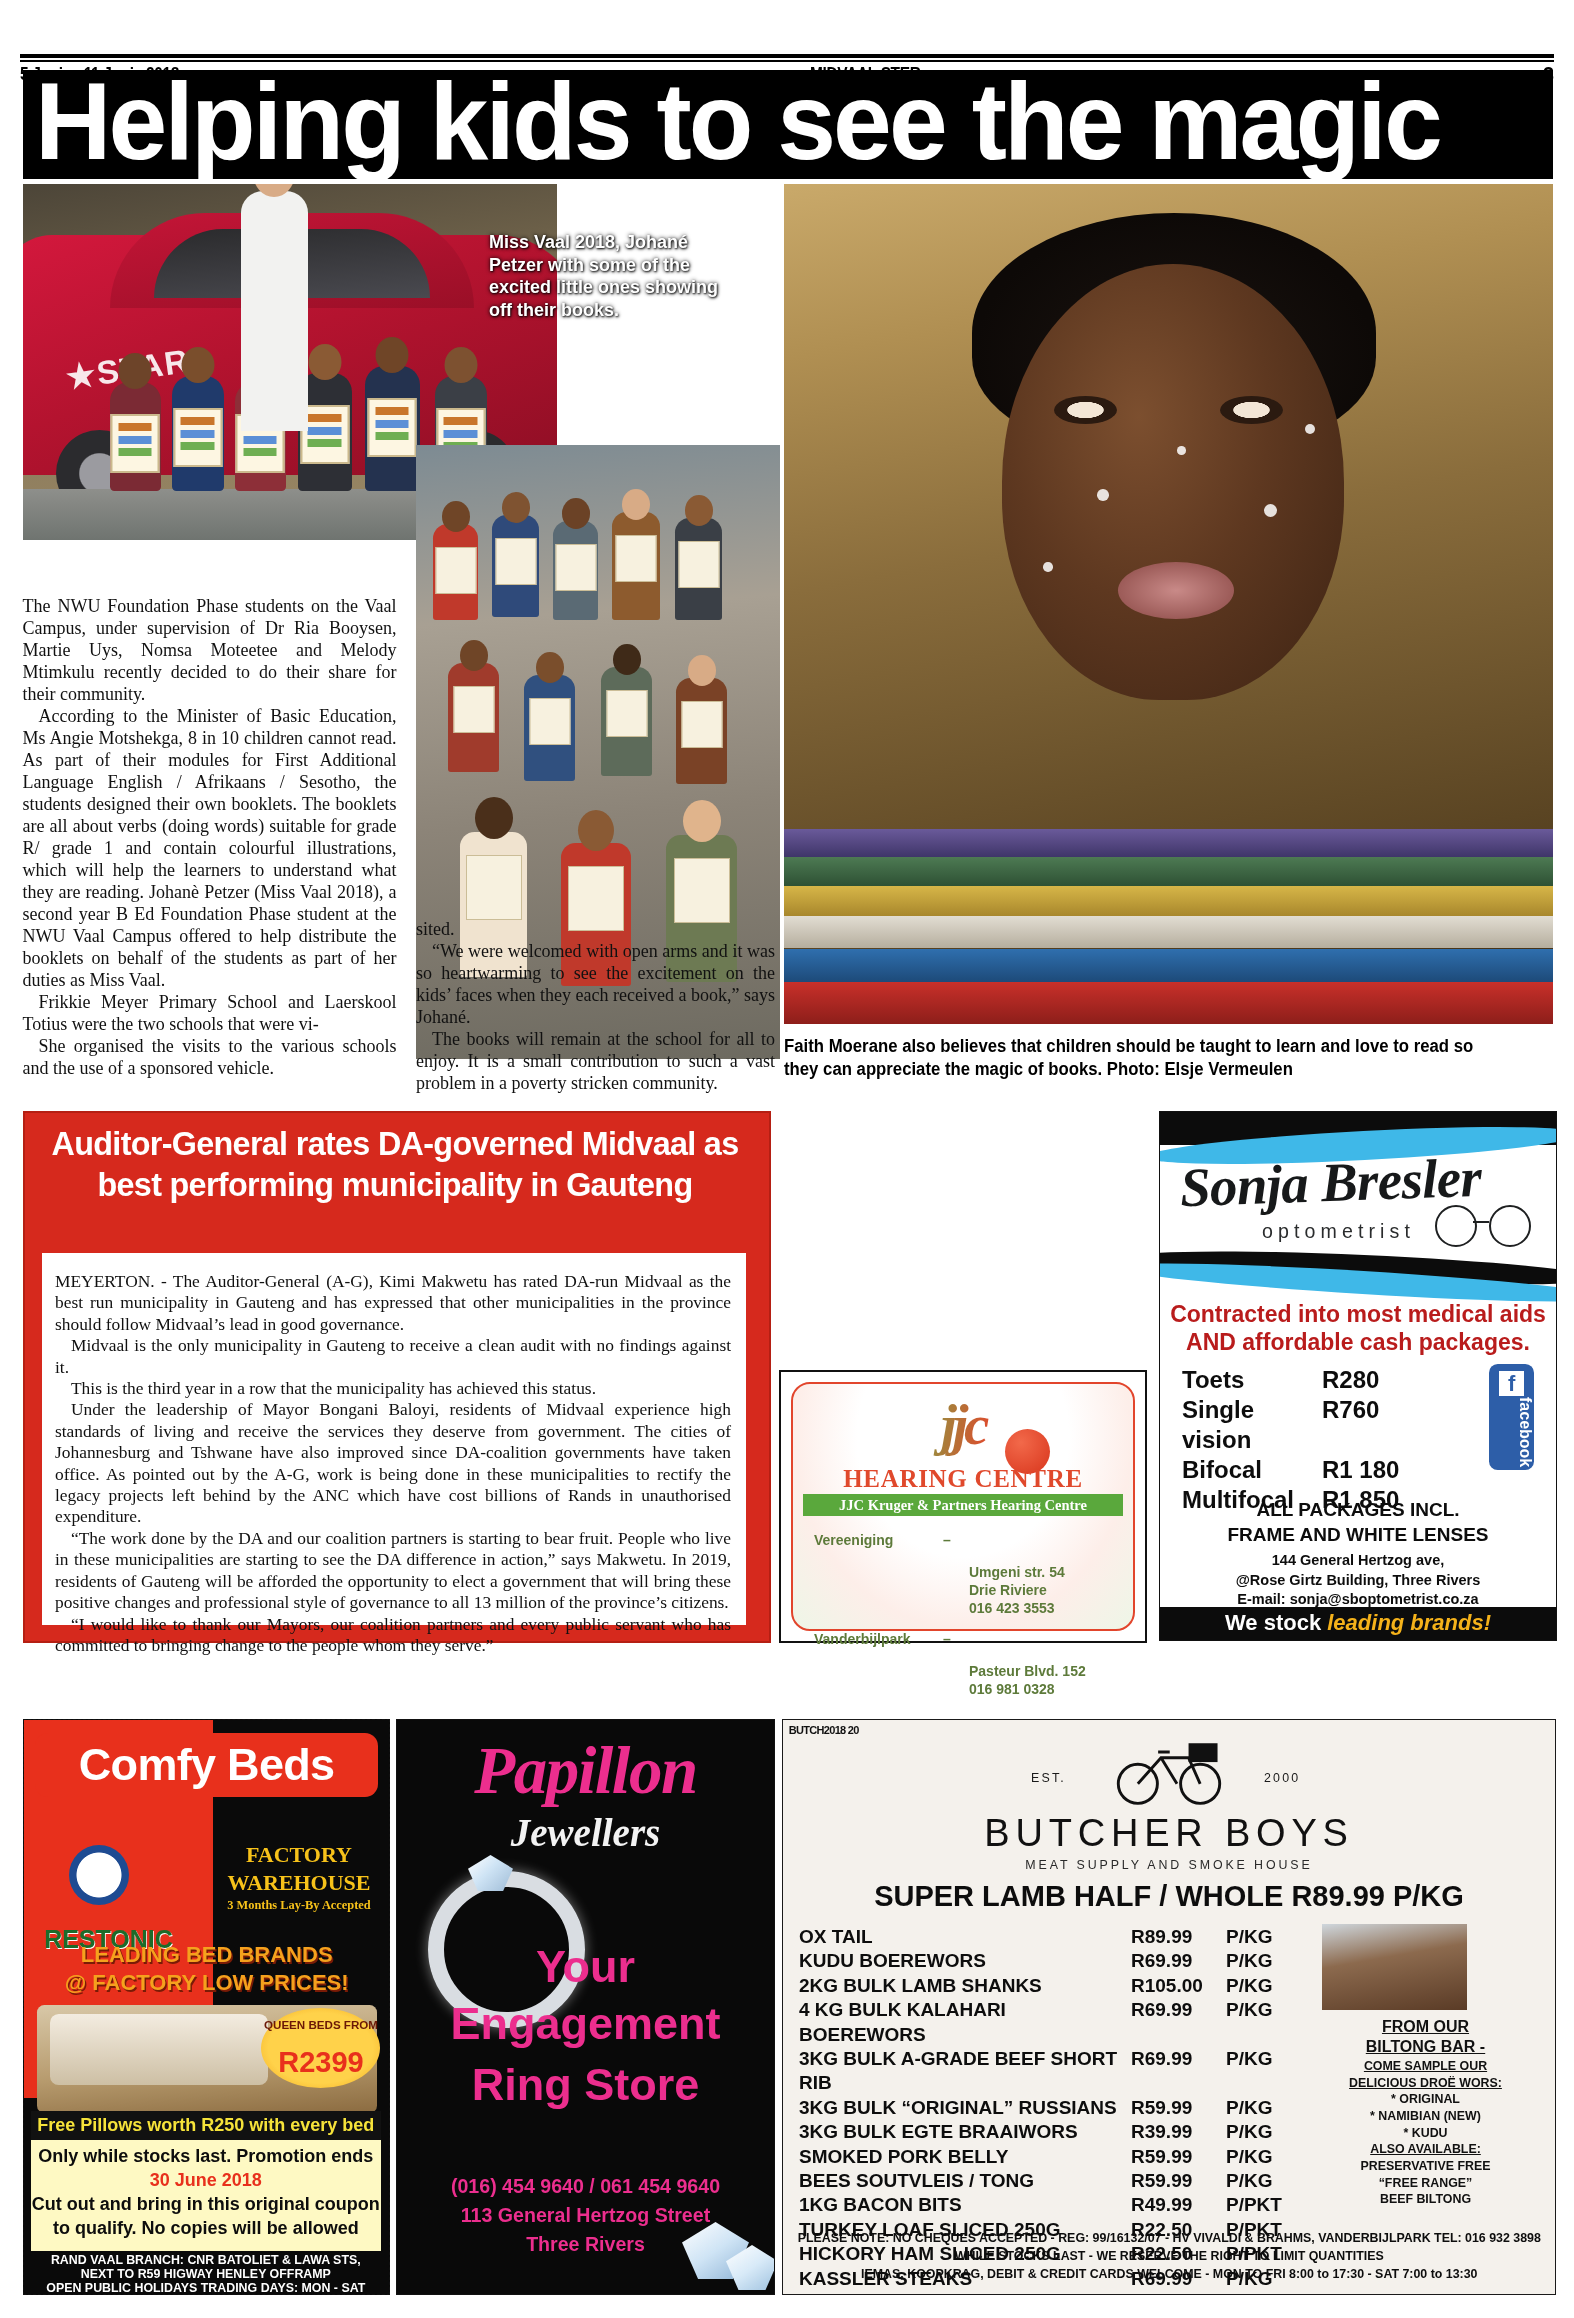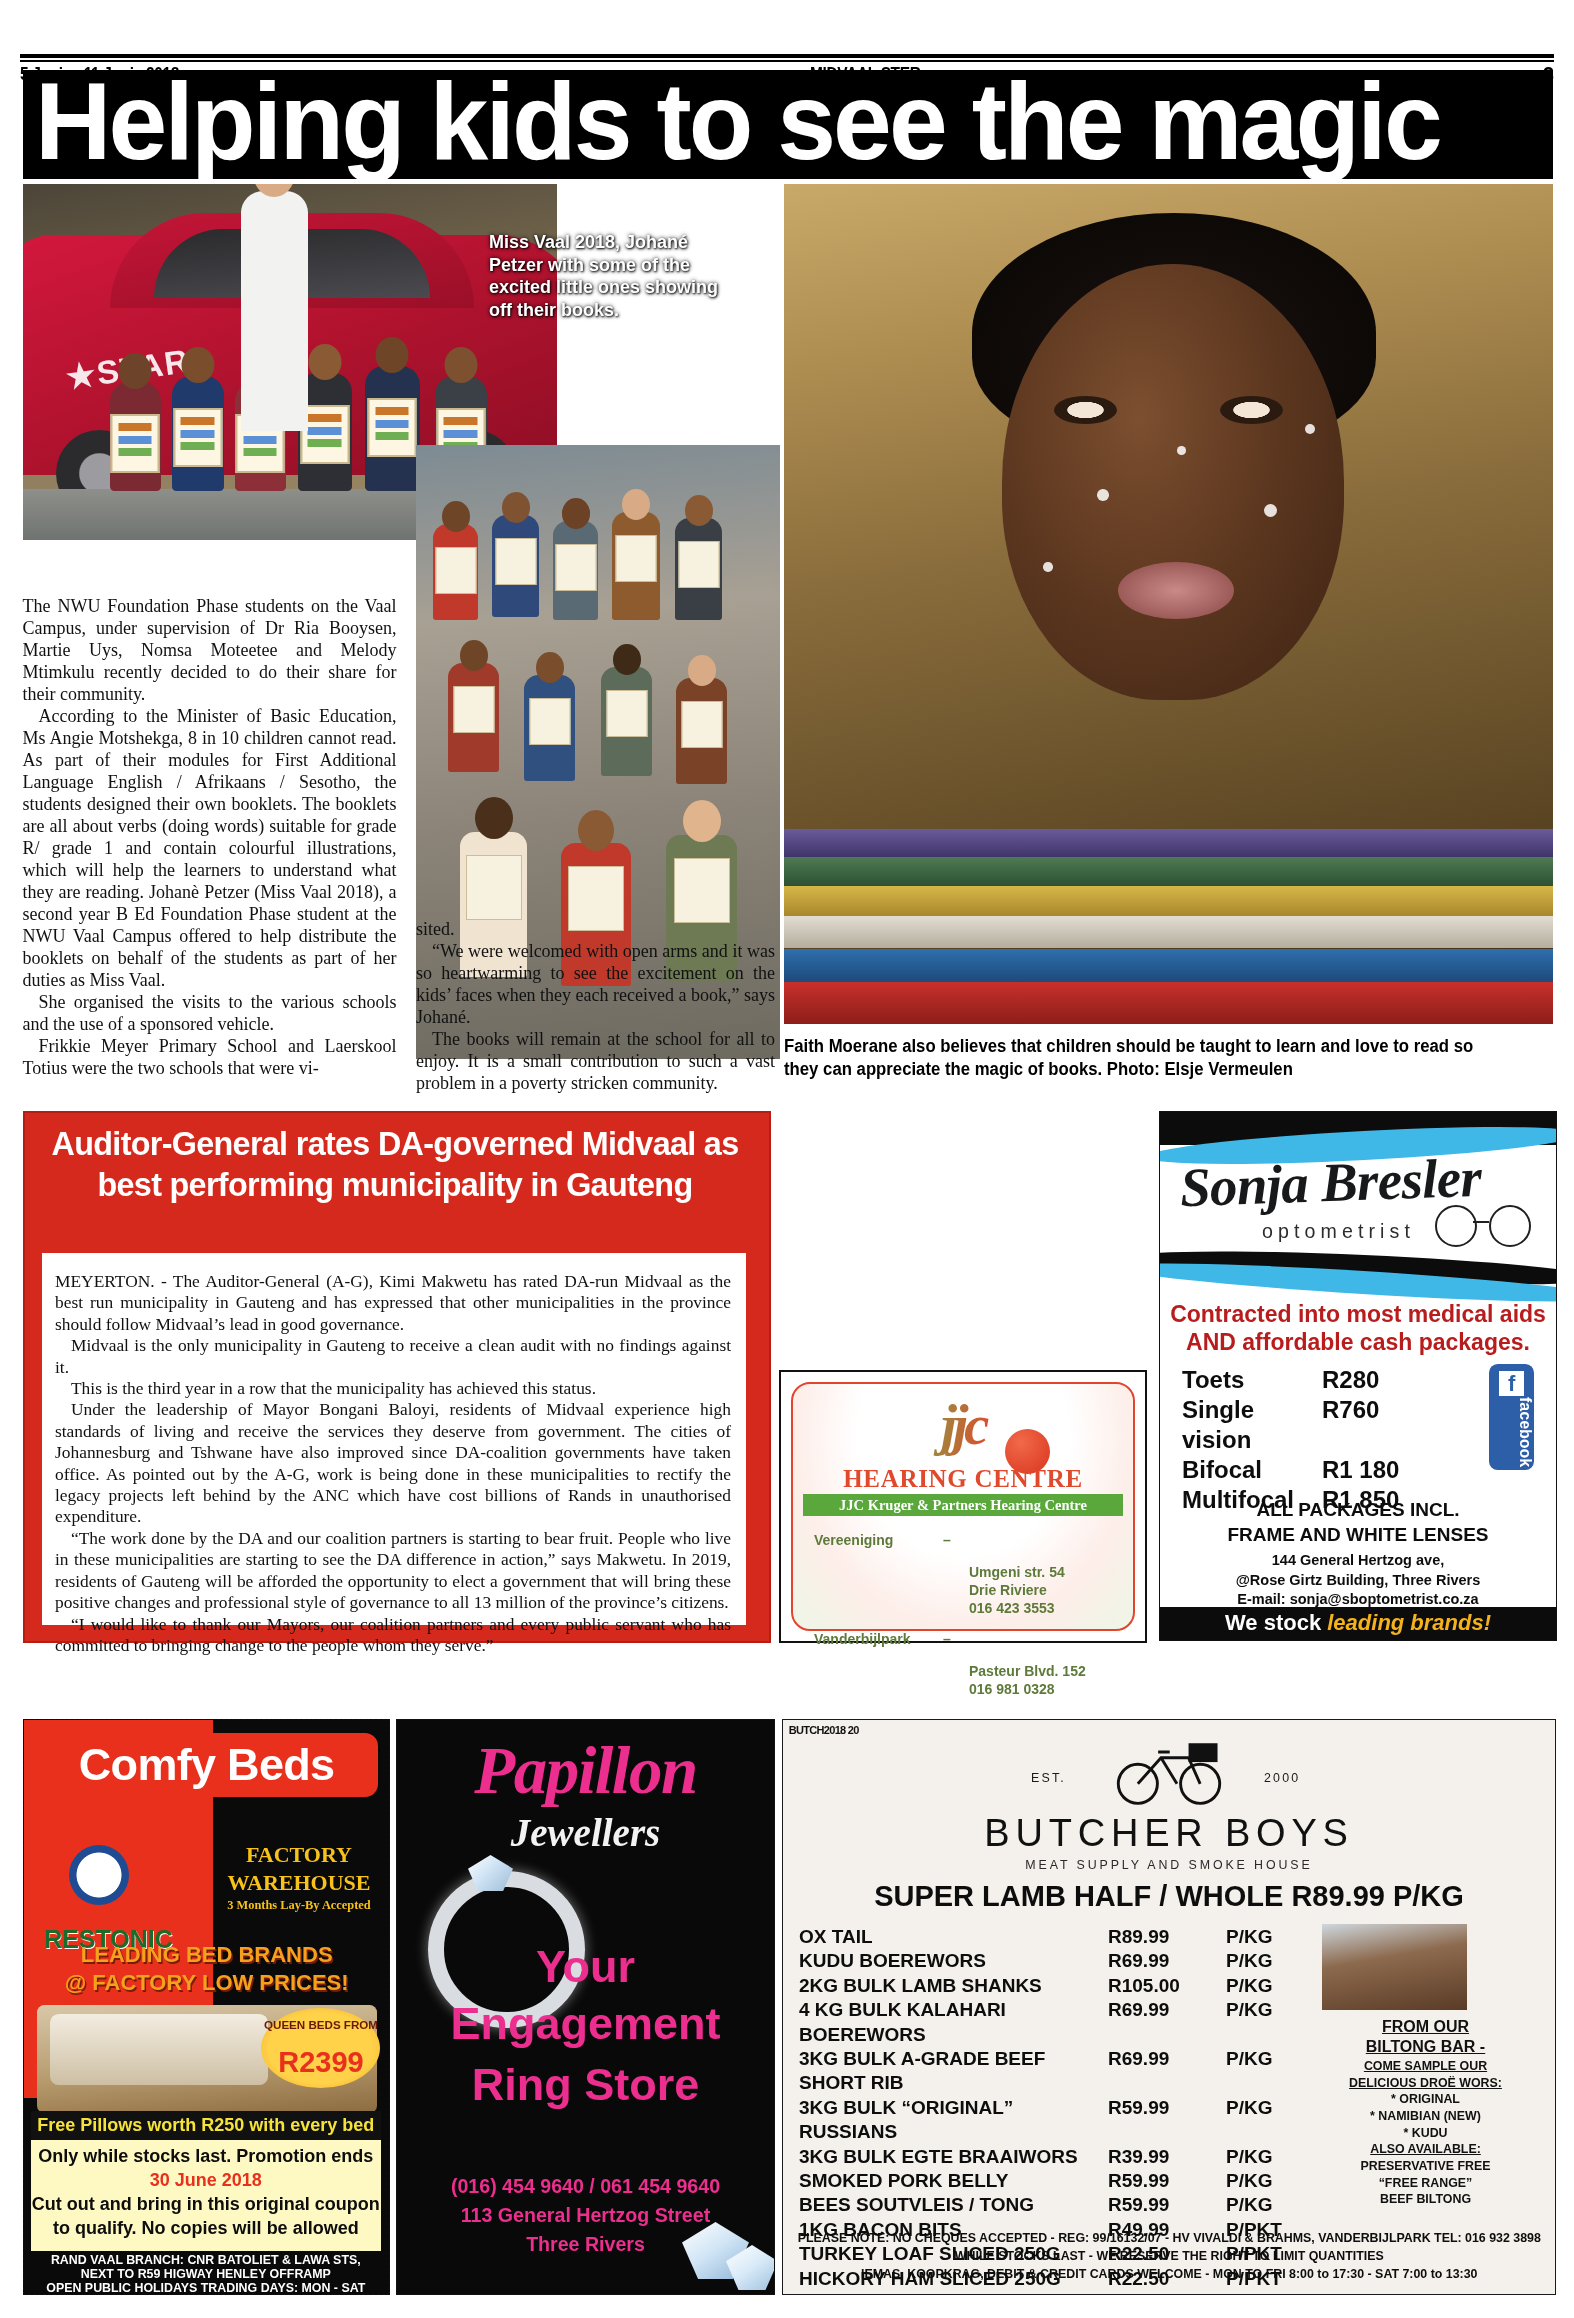--- a/index.html
+++ b/index.html
@@ -244,21 +244,21 @@
   .bb-yr{position:absolute;left:50%;top:51px;transform:translateX(95px);
     font-family:"Liberation Sans",sans-serif;font-size:12.4px;letter-spacing:2.2px;color:#1a1a1a;}
   .bb-name{position:absolute;left:0;top:92px;width:100%;text-align:center;color:#111;
     font-family:"Liberation Sans",sans-serif;font-size:38px;letter-spacing:5.8px;}
   .bb-sub{position:absolute;left:0;top:138px;width:100%;text-align:center;color:#2a2a2a;
     font-family:"Liberation Sans",sans-serif;font-size:12.4px;letter-spacing:2.9px;}
   .bb-special{position:absolute;left:0;top:160px;width:100%;text-align:center;color:#0d0d0d;
     font-family:"Liberation Sans",sans-serif;font-weight:bold;font-size:29px;}
   .bb-list{position:absolute;left:16px;top:205px;width:494px;
     font-family:"Liberation Sans",sans-serif;font-weight:bold;font-size:19px;line-height:24.4px;color:#0d0d0d;}
-  .bb-row{display:flex;gap:23px;}
+  .bb-row{display:flex;}
   .bb-item{flex:1;}
   .bb-price{width:95px;text-align:left;}
   .bb-unit{width:67px;text-align:left;}
   .bb-biltong-img{position:absolute;left:539px;top:204px;width:145px;height:86px;
     background:linear-gradient(170deg,#cfd7dd 0%,#8c6a4e 40%,#5a3b26 100%);}
   .bb-bilt{position:absolute;left:522px;top:297px;width:241px;text-align:center;color:#111;
     font-family:"Liberation Sans",sans-serif;font-weight:bold;font-size:16px;line-height:20.4px;}
   .bb-bilt .u{text-decoration:underline;}
   .bb-bilt .sm{font-size:12.4px;line-height:16.7px;display:block;}
   .bb-note{position:absolute;left:7.3px;top:509px;width:758px;text-align:center;color:#0d0d0d;
@@ -387,22 +387,22 @@
       <div class="bk" style="bottom:108px;height:30.5px;background:linear-gradient(180deg,#d7b648,#a8872c);"></div>
       <div class="bk" style="bottom:138px;height:29px;background:linear-gradient(180deg,#4d7a53,#2e5134);"></div>
       <div class="bk" style="bottom:167px;height:28px;background:linear-gradient(180deg,#6a5a9a,#3f3569);"></div>
     </div>
   </div>
   <div class="cap-faith">Faith Moerane also believes that children should be taught to learn and love to read so they can appreciate the magic of books. Photo: Elsje Vermeulen</div>
 
   <div class="art1-c1">
     <p class="first">The NWU Foundation Phase students on the Vaal Campus, under supervision of Dr Ria Booysen, Martie Uys, Nomsa Moteetee and Melody Mtimkulu recently decided to do their share for their community.</p>
     <p>According to the Minister of Basic Education, Ms Angie Motshekga, 8 in 10 children cannot read. As part of their modules for First Additional Language English / Afrikaans / Sesotho, the students designed their own booklets. The booklets are all about verbs (doing words) suitable for grade R/ grade 1 and contain colourful illustrations, which will help the learners to understand what they are reading. Johanè Petzer (Miss Vaal 2018), a second year B Ed Foundation Phase student at the NWU Vaal Campus offered to help distribute the booklets on behalf of the students as part of her duties as Miss Vaal.</p>
+    <p>Frikkie Meyer Primary School and Laerskool Totius were the two schools that were vi-</p>
     <p>She organised the visits to the various schools and the use of a sponsored vehicle.</p>
-    <p>Frikkie Meyer Primary School and Laerskool Totius were the two schools that were vi-</p>
   </div>
   <div class="art1-c2">
     <p class="first">sited.</p>
     <p>“We were welcomed with open arms and it was so heartwarming to see the excitement on the kids’ faces when they each received a book,” says  Johané.</p>
     <p>The books will remain at the school for all to enjoy. It  is a  small contribution to such a vast problem in a poverty stricken community.</p>
   </div>
 
   <div class="ag-box"></div>
   <div class="ag-head">Auditor-General rates DA-governed Midvaal as best performing municipality in Gauteng</div>
   <div class="ag-white"></div>

